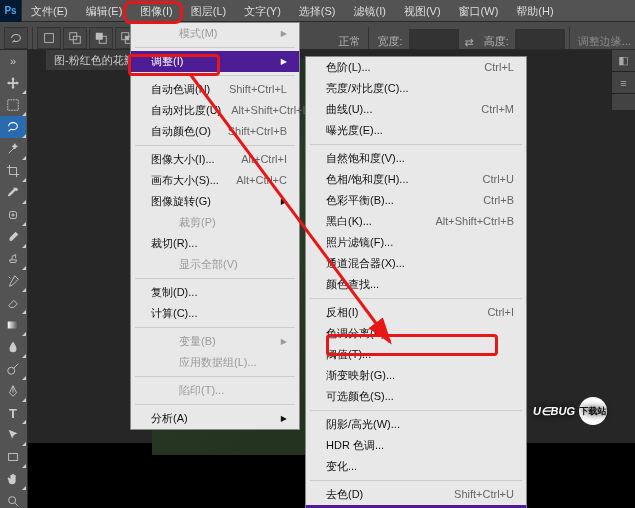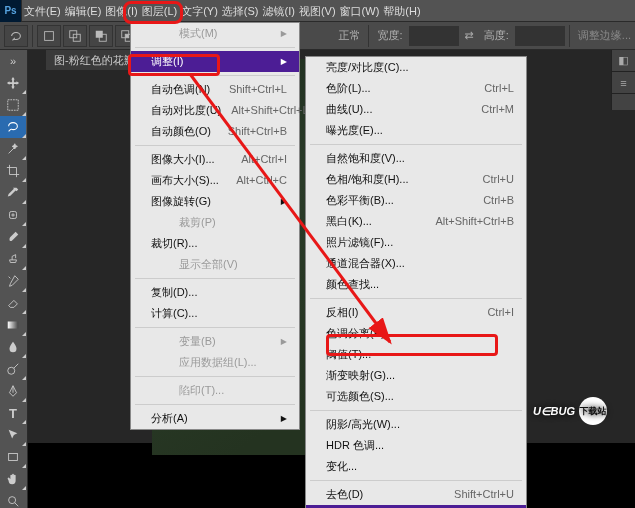--- a/index.html
+++ b/index.html
@@ -1,23 +1,23 @@
 <!DOCTYPE html>
 <html><head>
 <meta charset="utf-8">
 <style>
 * { margin:0; padding:0; box-sizing:border-box; font-family:"Microsoft YaHei",sans-serif; font-size:11px; user-select:none; }
 html,body { width:635px; height:508px; overflow:hidden; background:#000; }
 .app { position:relative; width:635px; height:443px; background:#4a4a4a; }
 
 .menubar { display:flex; align-items:center; height:22px; background:#535353; color:#ddd; border-bottom:1px solid #2a2a2a; }
 .ps-logo { width:22px; height:22px; background:#001a33; color:#56a3e0; display:flex; align-items:center; justify-content:center; font-weight:bold; font-size:10px; border-right:1px solid #2a2a2a; }
-.menubar .menu-item { padding:0 2px; line-height:22px; cursor:pointer; }
-
-.options { display:flex; align-items:center; height:28px; border-bottom:1px solid #2a2a2a; padding-left:4px; color:#b0b0b0; gap:2px; }
+.menubar .menu-item { padding:0 9px; line-height:22px; cursor:pointer; }
+
+.options { display:flex; align-items:flex-end; height:28px; border-bottom:1px solid #2a2a2a; padding-left:4px; color:#b0b0b0; gap:2px; }
 .opt-box { width:24px; height:22px; background:#454545; border:1px solid #333; display:flex; align-items:center; justify-content:center; }
 .opt-input { width:50px; height:20px; background:#333; color:#ddd; padding:0 4px; line-height:20px; }
 .opt-label { padding:0 4px; }
 .vsep { width:1px; height:22px; background:#333; margin:0 2px; }
 
 .toolbar { position:absolute; left:0; top:50px; width:28px; background:#535353; border-right:1px solid #2a2a2a; }
 .toolbar .tl { width:26px; height:22px; display:flex; align-items:center; justify-content:center; color:#ccc; position:relative; cursor:pointer; }
 .toolbar .tl.active { background:#2a6bb0; }
 .tri { position:absolute; right:0; bottom:0; width:0; height:0; border-right:4px solid #ccc; border-top:4px solid transparent; }
 
@@ -328,25 +328,25 @@
       </div>
       <div class="msep"></div>
       <div class="mi">
         <span>分析(A)</span>
         <span class="arrow" style="font-size: 8px;">▶</span>
       </div>
     </div>
 
 <div class="menu2" id="menu2">
       <div class="mi">
-        <span>亮度/对比度(C)...</span>
-      </div>
-      <div class="mi">
         <span>色阶(L)...</span>
         <span class="sc">Ctrl+L</span>
+      </div>
+      <div class="mi">
+        <span>亮度/对比度(C)...</span>
       </div>
       <div class="mi">
         <span>曲线(U)...</span>
         <span class="sc">Ctrl+M</span>
       </div>
       <div class="mi">
         <span>曝光度(E)...</span>
       </div>
       <div class="msep"></div>
       <div class="mi">

